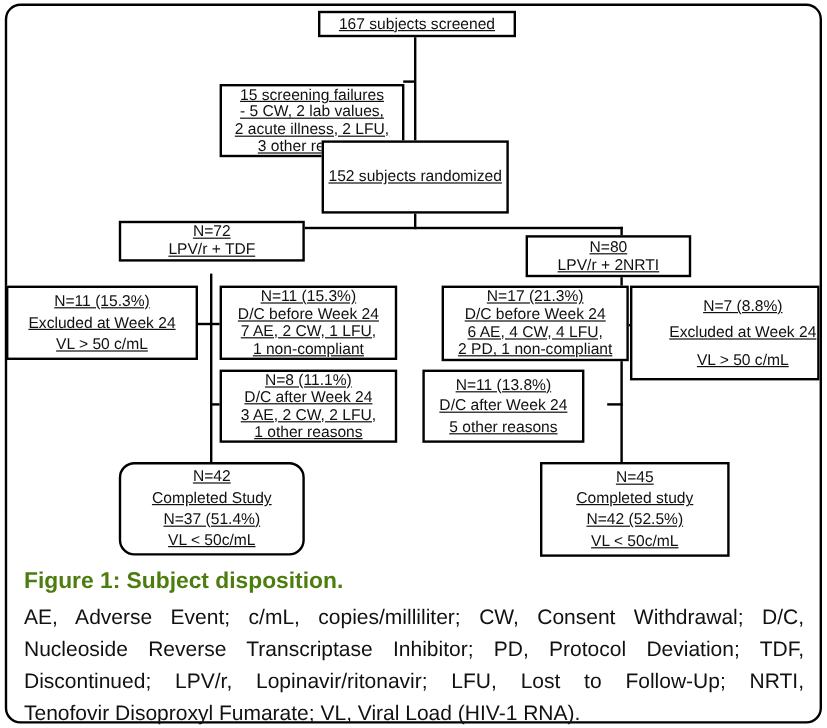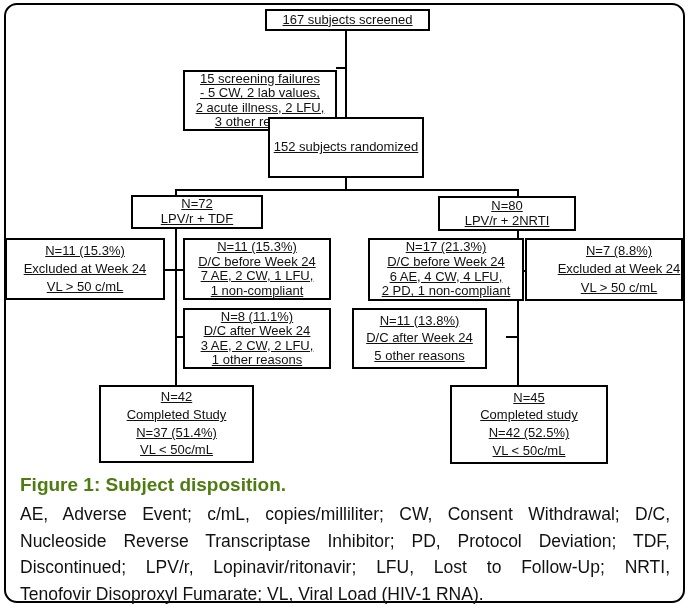--- a/index.html
+++ b/index.html
@@ -60,21 +60,21 @@
     <div>15 screening failures</div>
     <div>- 5 CW, 2 lab values,</div>
     <div>2 acute illness, 2 LFU,</div>
     <div>3 other reasons</div>
   </div>
 
   <div class="box" style="left:268px; top:117px; width:156px; height:61px;">
     <div>152 subjects randomized</div>
   </div>
 
-  <div class="box" style="left:99px; top:195px; width:132px; height:34px;margin-left:32px;">
+  <div class="box" style="left:99px; top:184px; width:155px; height:34px;">
     <div>N=72</div>
     <div>LPV/r + TDF</div>
   </div>
 
   <div class="box" style="left:438px; top:196px; width:138px; height:35px;">
     <div>N=80</div>
     <div>LPV/r + 2NRTI</div>
   </div>
 
   <div class="box" style="left:5px; top:238px; width:160px; height:62px;">
@@ -90,40 +90,40 @@
     <div>1 non-compliant</div>
   </div>
 
   <div class="box" style="left:368px; top:238px; width:156px; height:63px;">
     <div>N=17 (21.3%)</div>
     <div>D/C before Week 24</div>
     <div>6 AE, 4 CW, 4 LFU,</div>
     <div>2 PD, 1 non-compliant</div>
   </div>
 
-  <div class="box" style="left:525px; top:238px; width:158px; height:63px;padding-left:31px;">
+  <div class="box" style="left:525px; top:238px; width:158px; height:79px;padding-left:31px;">
     <div>N=7 (8.8%)</div>
     <div>Excluded at Week 24</div>
     <div>VL &gt; 50 c/mL</div>
   </div>
 
   <div class="box" style="left:183px; top:308px; width:148px; height:61px;">
     <div>N=8 (11.1%)</div>
     <div>D/C after Week 24</div>
     <div>3 AE, 2 CW, 2 LFU,</div>
     <div>1 other reasons</div>
   </div>
 
   <div class="box" style="left:352px; top:308px; width:135px; height:61px;">
     <div>N=11 (13.8%)</div>
     <div>D/C after Week 24</div>
     <div>5 other reasons</div>
   </div>
 
-  <div class="box" style="left:99px; top:385px; width:155px; height:78px;">
+  <div class="box" style="left:99px; top:385px; width:155px; height:78px;border-radius:13px;">
     <div>N=42</div>
     <div>Completed Study</div>
     <div>N=37 (51.4%)</div>
     <div>VL &lt; 50c/mL</div>
   </div>
 
   <div class="box" style="left:450px; top:385px; width:158px; height:79px;">
     <div>N=45</div>
     <div>Completed study</div>
     <div>N=42 (52.5%)</div>

